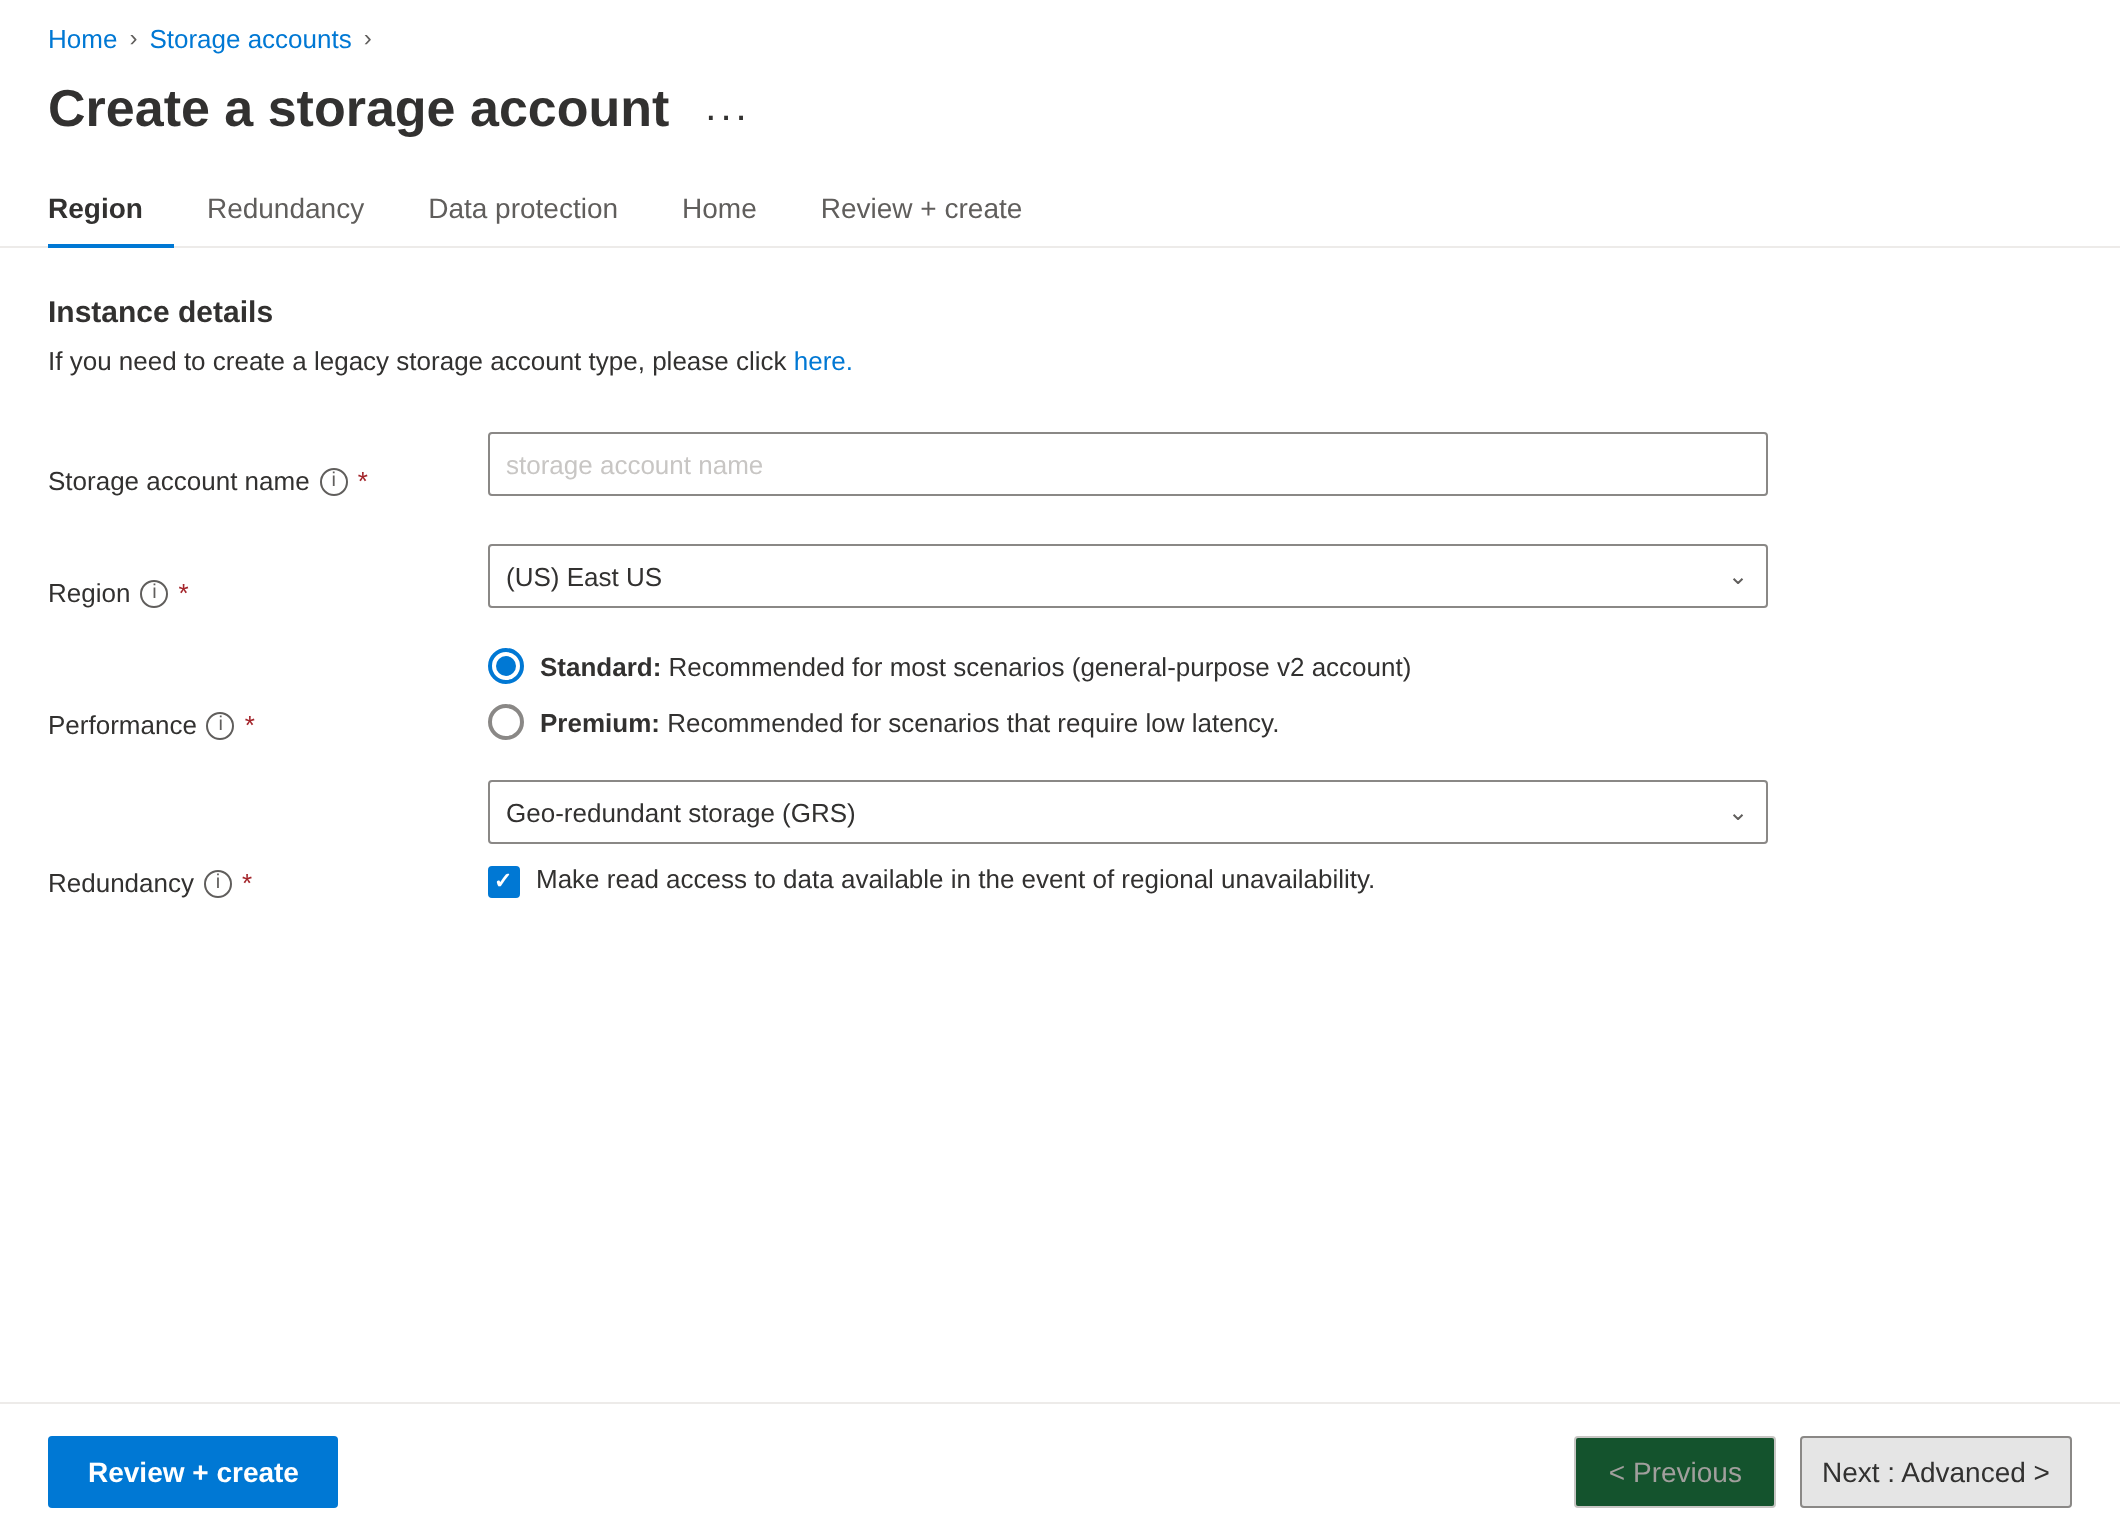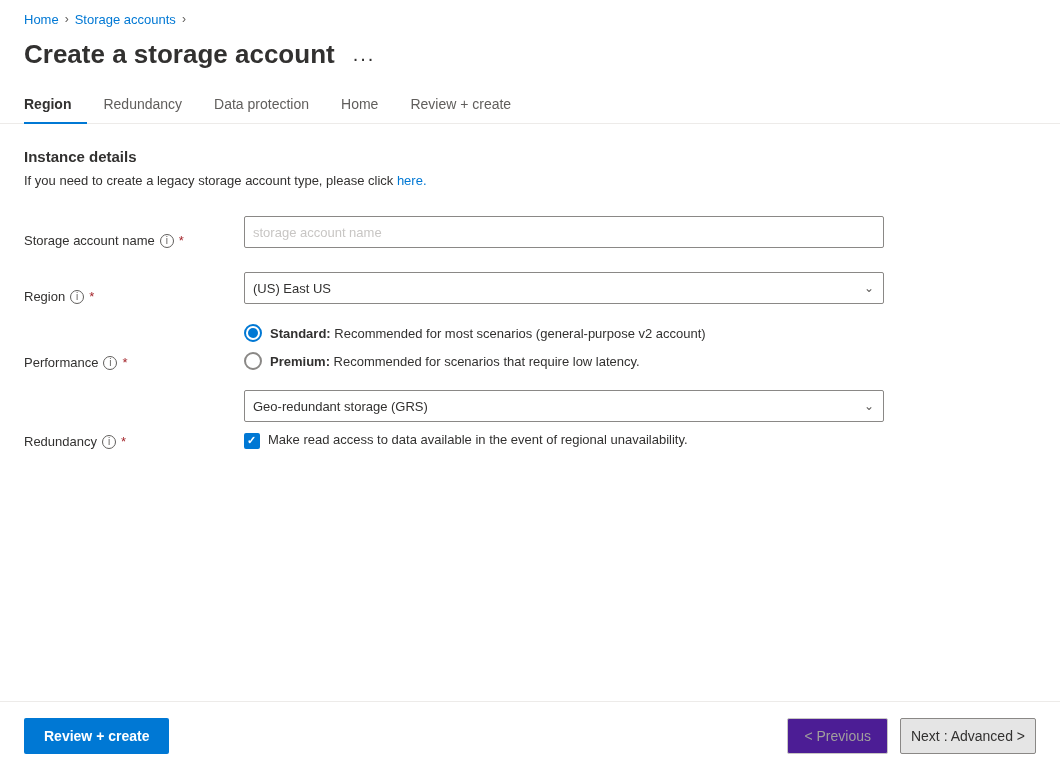--- a/index.html
+++ b/index.html
@@ -284,21 +284,21 @@
       padding: 0 16px;
       height: 36px;
       font-size: 14px;
       cursor: pointer;
       white-space: nowrap;
     }
     .btn-secondary:disabled {
       color: #a19f9d;
       border-color: #c8c6c4;
       cursor: not-allowed;
-      background: #4c1d95;
+      background: #14532d;
     }
 
     .btn-outline {
       background: #e5e5e5;
       color: #323130;
       border: 1px solid #8a8886;
       border-radius: 2px;
       padding: 0 10px;
       height: 36px;
       font-size: 14px;

